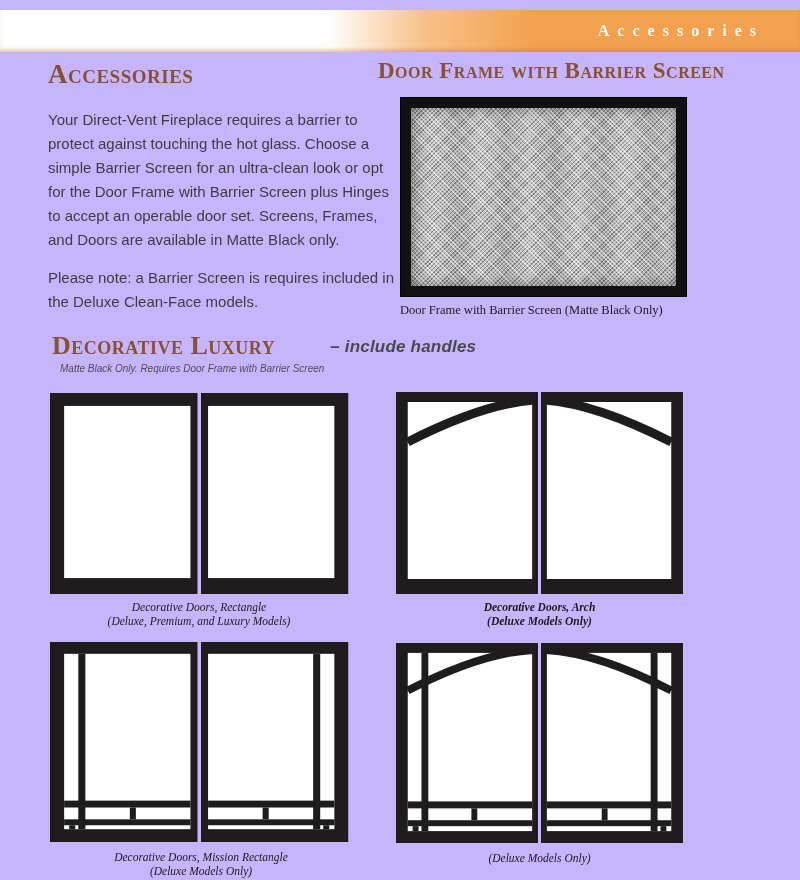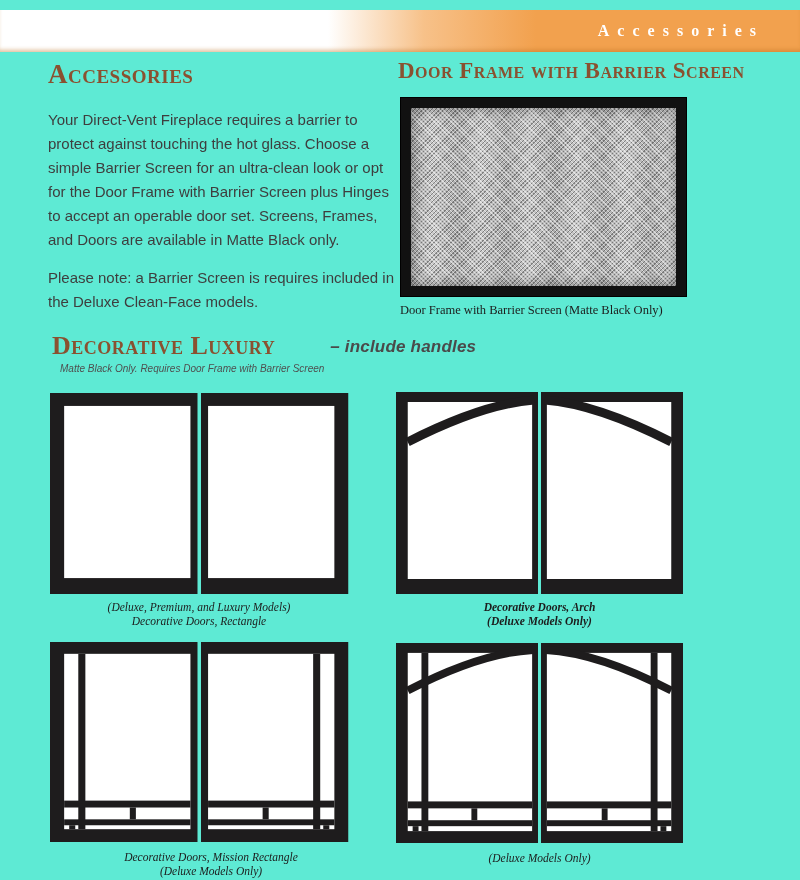--- a/index.html
+++ b/index.html
@@ -1,17 +1,17 @@
 <!DOCTYPE html>
 <html><head>
 <meta charset="utf-8">
 <style>
   html,body { margin:0; padding:0; background:#ffffff; }
   .page {
-    position:relative; width:800px; height:880px; background:#5eead4;
+    position:relative; width:800px; height:880px; background:#c4b5fd;
     font-family:"Liberation Sans", sans-serif; overflow:hidden;
   }
 
   
   .banner {
     position:absolute; top:10px; left:0; width:800px; height:42px;
     background:linear-gradient(90deg,#ffffff 0%,#ffffff 41%,#f7c189 53%,#f2a14e 67%,#f2a14e 100%);
     box-shadow: inset 0 -4px 4px -2px rgba(186,110,32,.45);
     display:flex; align-items:center; justify-content:flex-end;
     padding-right:36px; box-sizing:border-box;
@@ -20,21 +20,21 @@
     font-family:"Liberation Serif", serif; color:#ffffff;
     font-size:16px; font-weight:600; letter-spacing:8px;
   }
 
   
   .serif-head {
     font-family:"Liberation Serif", serif; font-variant:small-caps;
     color:#8a5130; font-weight:600; letter-spacing:.5px; line-height:1.05;
   }
   .h-accessories { position:absolute; left:48px; top:60px; font-size:27px; }
-  .h-doorframe   { position:absolute; left:398px; top:59px; font-size:23px; }
+  .h-doorframe   { position:absolute; left:378px; top:59px; font-size:23px; }
   .h-decorative  { position:absolute; left:52px; top:332px; font-size:26px; white-space:nowrap; }
   .h-decorative .suffix {
     font-family:"Liberation Sans", sans-serif; font-variant:normal;
     font-style:italic; font-weight:700; font-size:17px; color:#4a4a4a;
     letter-spacing:.2px; vertical-align:2px;margin-left:48px;
   }
   .sub-decorative {
     position:absolute; left:60px; top:363px; font-style:italic;
     font-size:10px; color:#4f4f4f;
   }
@@ -73,21 +73,21 @@
   .fig-mrect   { left:50px;  top:642px; width:298px; height:200px; }
   .fig-march   { left:396px; top:643px; width:287px; height:200px; }
 
   .door-caption {
     position:absolute; text-align:center;
     font-family:"Liberation Serif", serif; font-style:italic;
     font-size:11.5px; line-height:14px; color:#1c1c1c;
   }
   .cap-rect  { left:50px;  top:600px; width:298px; }
   .cap-arch  { left:396px; top:600px; width:287px;font-weight:bold; }
-  .cap-mrect { left:62px;  top:850px; width:298px; }
+  .cap-mrect { left:52px;  top:850px; width:298px; }
   .cap-march { left:396px; top:851px; width:287px; }
 </style>
 </head>
 <body>
 
 <div class="page">
 
   <div class="banner">
     <span class="banner-label">Accessories</span>
   </div>
@@ -116,22 +116,22 @@
     <svg viewBox="0 0 146 202" preserveAspectRatio="none">
       <rect width="146" height="202" fill="#1e1c1d"></rect>
       <rect x="14" y="13" width="125" height="173" fill="#ffffff"></rect>
     </svg>
     <svg class="mirror" viewBox="0 0 146 202" preserveAspectRatio="none">
       <rect width="146" height="202" fill="#1e1c1d"></rect>
       <rect x="14" y="13" width="125" height="173" fill="#ffffff"></rect>
     </svg>
   </div>
   <div class="door-caption cap-rect">
+    <div>Decorative Doors, Rectangle</div>
     <div>(Deluxe, Premium, and Luxury Models)</div>
-    <div>Decorative Doors, Rectangle</div>
   </div>
 
   <div class="door-fig fig-arch">
     <svg viewBox="0 0 145 202" preserveAspectRatio="none">
       <rect width="145" height="202" fill="#1e1c1d"></rect>
       <rect x="12" y="10" width="127" height="177" fill="#ffffff"></rect>
       <path d="M 12 50 Q 88 12 141 8" fill="none" stroke="#1e1c1d" stroke-width="9"></path>
     </svg>
     <svg class="mirror" viewBox="0 0 145 202" preserveAspectRatio="none">
       <rect width="145" height="202" fill="#1e1c1d"></rect>

